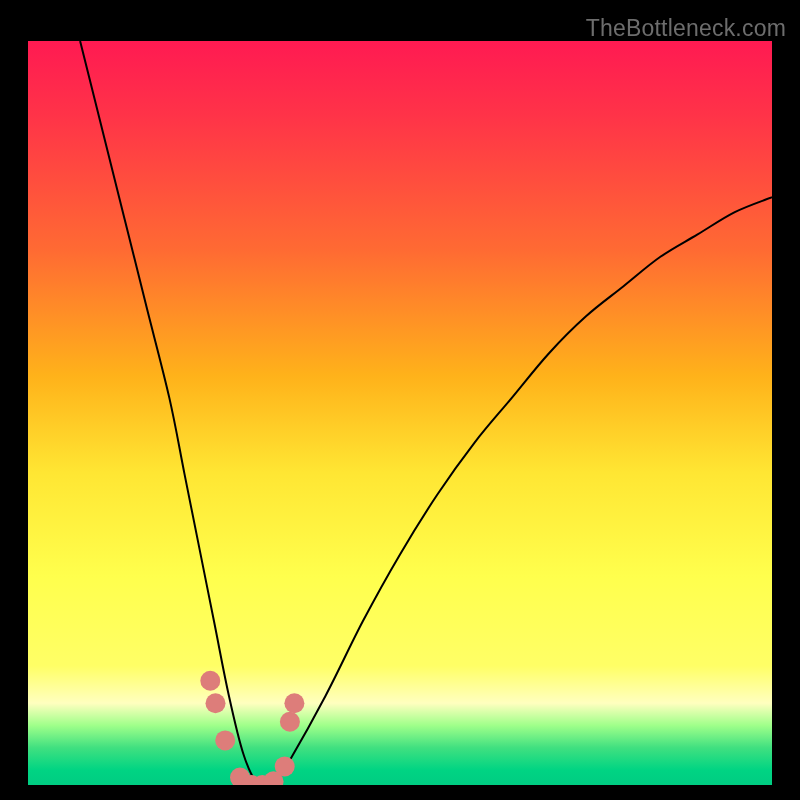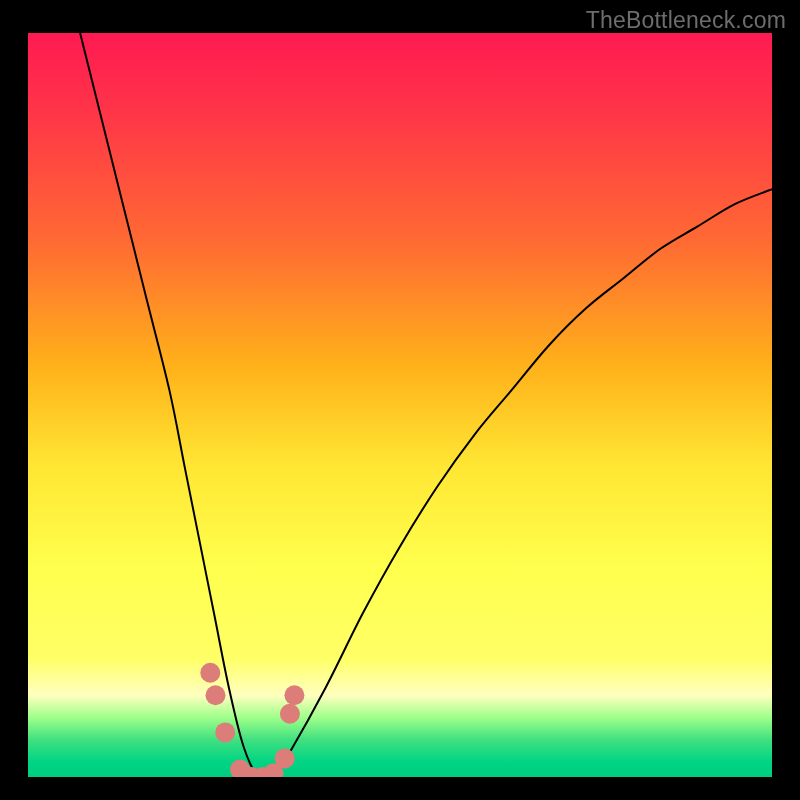--- a/index.html
+++ b/index.html
@@ -6,21 +6,21 @@
     margin: 0;
     padding: 0;
     width: 800px;
     height: 800px;
     overflow: hidden;
     background: #000;
     font-family: Arial, Helvetica, sans-serif;
   }
   .frame {
     position: absolute;
-    top: 5px;
+    top: 13px;
     left: 0;
     width: 800px;
     height: 648px;
     background: #000;
   }
   .plot-area {
     position: absolute;
     top: 28px;
     left: 28px;
     width: 744px;

